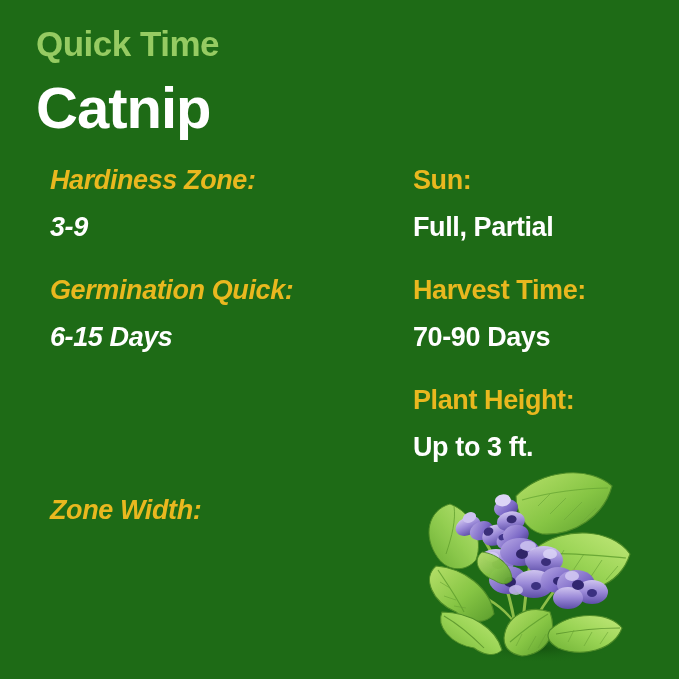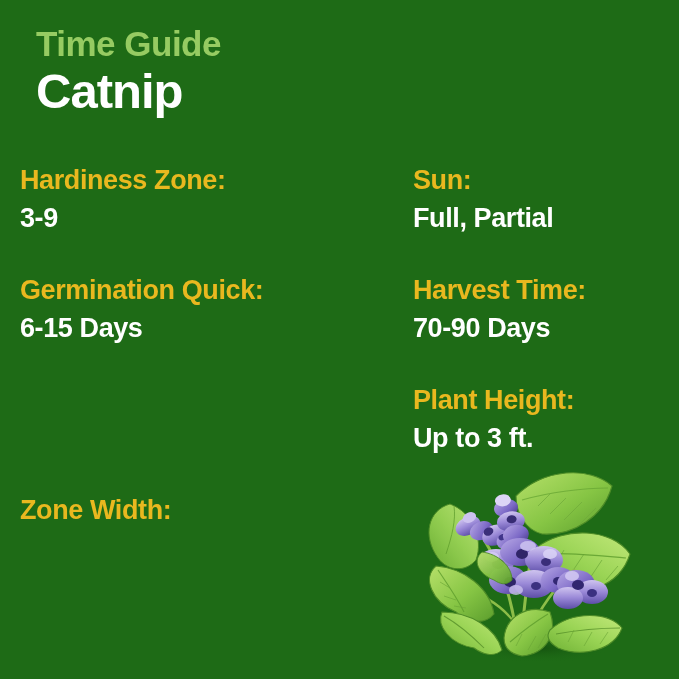--- a/index.html
+++ b/index.html
@@ -34,41 +34,41 @@
     color: #96cb62;
     font-size: 35px;
     font-weight: 700;
     letter-spacing: -0.5px;
     line-height: 1.02;
     white-space: nowrap;
   }
   #title {
     display: block;
     color: #ffffff;
-    font-size: 49px;
+    font-size: 58px;
     font-weight: 700;
     letter-spacing: -1px;
     line-height: 1.05;
-    margin-top: 4px;
+    margin-top: 16px;
     white-space: nowrap;
   }
 
   
   #specs {
     position: absolute;
     left: 0;
     top: 166px;
     width: 679px;
     height: 450px;
   }
   .spec {
     position: absolute;
     width: 360px;
   }
-  .col-left  { left: 20px; }
+  .col-left  { left: 50px; font-style: italic; }
   .col-right { left: 413px; }
   .row-0 { top: 0px; }
   .row-1 { top: 110px; }
   .row-2 { top: 220px; }
   .row-3 { top: 330px; }
 
   .spec-label {
     display: block;
     color: #e9b81f;
     font-size: 27px;
@@ -77,41 +77,41 @@
     line-height: 1.08;
     white-space: nowrap;
   }
   .spec-value {
     display: block;
     color: #ffffff;
     font-size: 27px;
     font-weight: 700;
     letter-spacing: -0.4px;
     line-height: 1.12;
-    margin-top: 8px;
+    margin-top: 17px;
     white-space: nowrap;
   }
 
   
   #plant {
     position: absolute;
     left: 398px;
     top: 462px;
     width: 240px;
     height: 210px;
   }
   #plant svg { display: block; }
 </style>
 </head>
 <body>
 
 <div id="card">
 
   <div id="header">
-    <span id="kicker">Time Guide</span>
+    <span id="kicker">Quick Time</span>
     <span id="title">Catnip</span>
   </div>
 
   <div id="specs">
 
     <div class="spec col-left row-0">
       <span class="spec-label">Hardiness Zone:</span>
       <span class="spec-value">3-9</span>
     </div>
 

